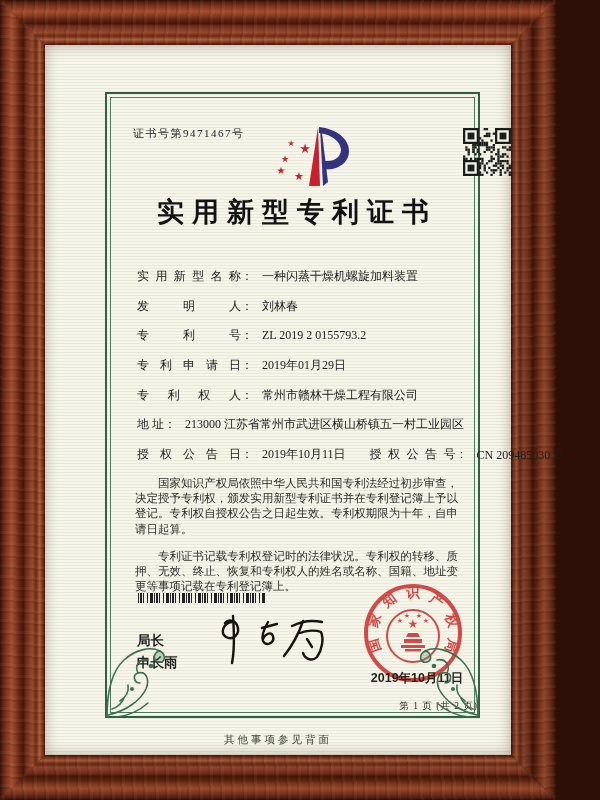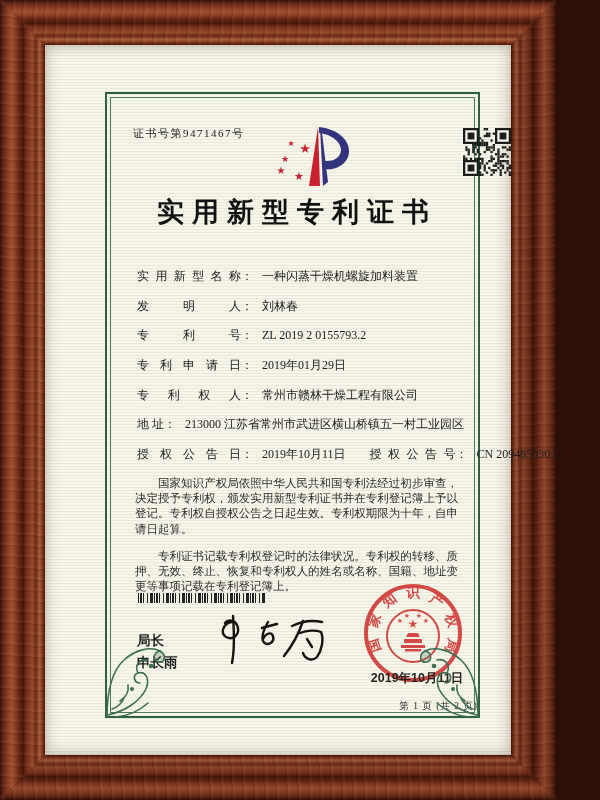--- a/index.html
+++ b/index.html
@@ -55,21 +55,21 @@
 
   .cert-title{position:absolute;top:100px;left:0;right:0;text-align:center;
     font-size:27px;font-weight:700;letter-spacing:8px;color:#121212;padding-left:9px;}
 
   
   .fields{position:absolute;top:174px;left:30px;right:14px;}
   .frow{display:flex;align-items:baseline;height:29.7px;font-size:12px;color:#1c1c1c;}
   .flabel{display:inline-block;width:104px;text-align:justify;text-align-last:justify;}
   .flabel2{display:inline-block;width:86px;text-align:justify;text-align-last:justify;}
   .fvalue{margin-left:9px;white-space:nowrap;}
-  .fgroup{display:flex;align-items:center;}
+  .fgroup{display:flex;align-items:flex-end;}
   .fgroup+.fgroup{margin-left:24px;}
 
   .paras{position:absolute;top:370px;left:16px;right:8px;color:#2e2e2b;}
   .paras p{margin:12px;font-size:11.5px;line-height:15.2px;text-indent:2em;text-align:justify;}
 
   .barcode{position:absolute;left:31px;top:499px;width:127px;height:10px;
     background:repeating-linear-gradient(90deg,
       #222 0 1px, transparent 1px 2px, #222 2px 4px, transparent 4px 5px,
       #222 5px 6px, transparent 6px 9px, #222 9px 10px, transparent 10px 12px,
       #222 12px 15px, transparent 15px 16px);}
@@ -364,14 +364,15 @@
         <path d="M4,84 C22,80 36,70 42,58 C46,48 42,40 34,42 C28,44 30,52 36,52"></path>
         <path d="M34,42 C30,34 36,27 44,29"></path>
         <path d="M16,70 C22,66 25,60 24,54"></path>
         <path d="M8,78 C14,76 18,72 20,67"></path>
         <circle cx="47" cy="35" r="2.3" fill="#3c7050" stroke="none"></circle>
         <circle cx="28" cy="58" r="2" fill="#3c7050" stroke="none"></circle>
         <path d="M12,86 C24,85 35,80 44,72"></path>
       </svg>
     </div>
 
+    <div class="back-note">其他事项参见背面</div>
   </div>
 </div>
 
 </body></html>

